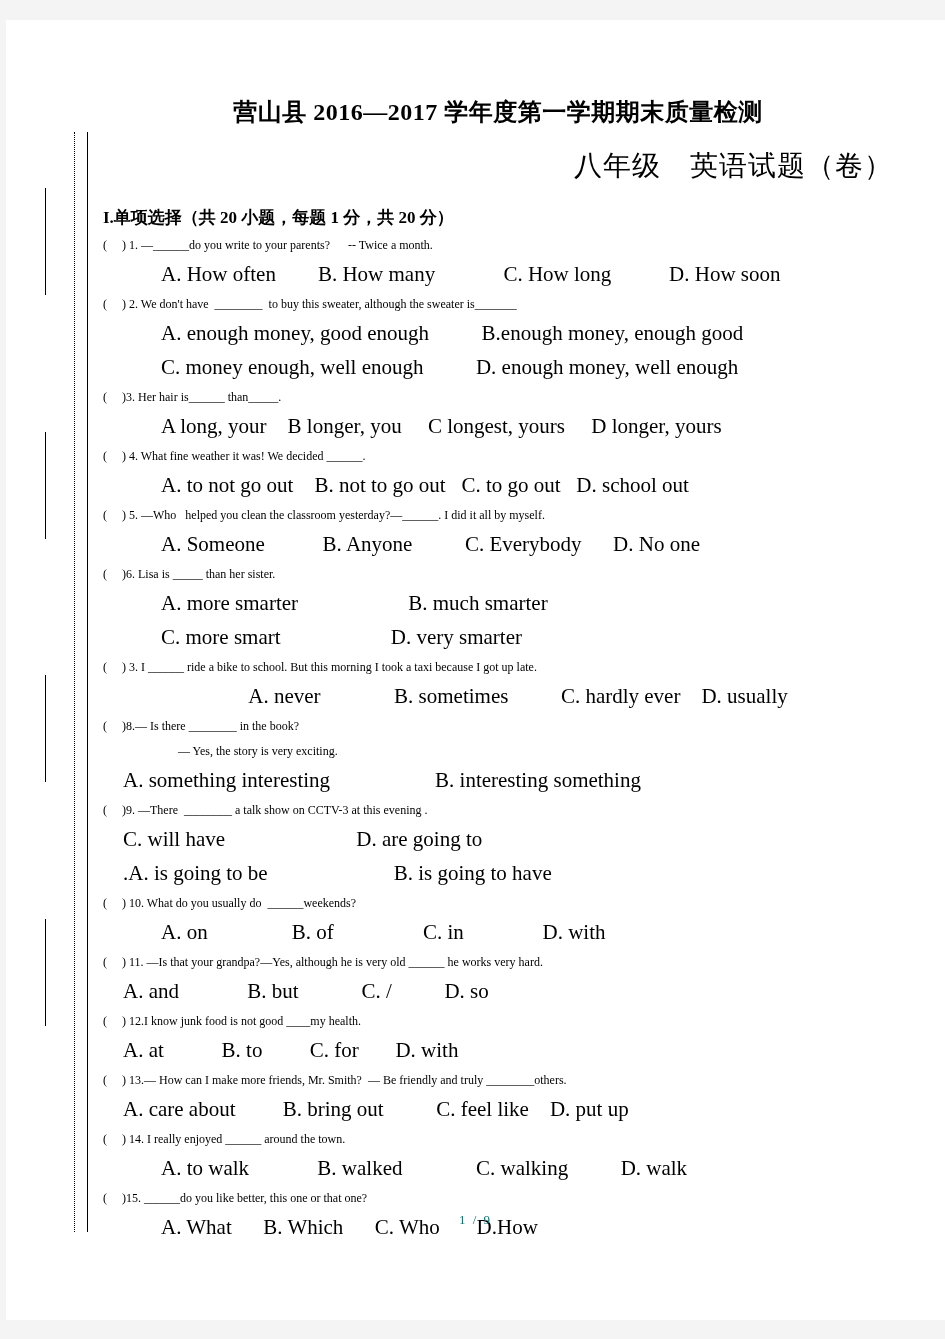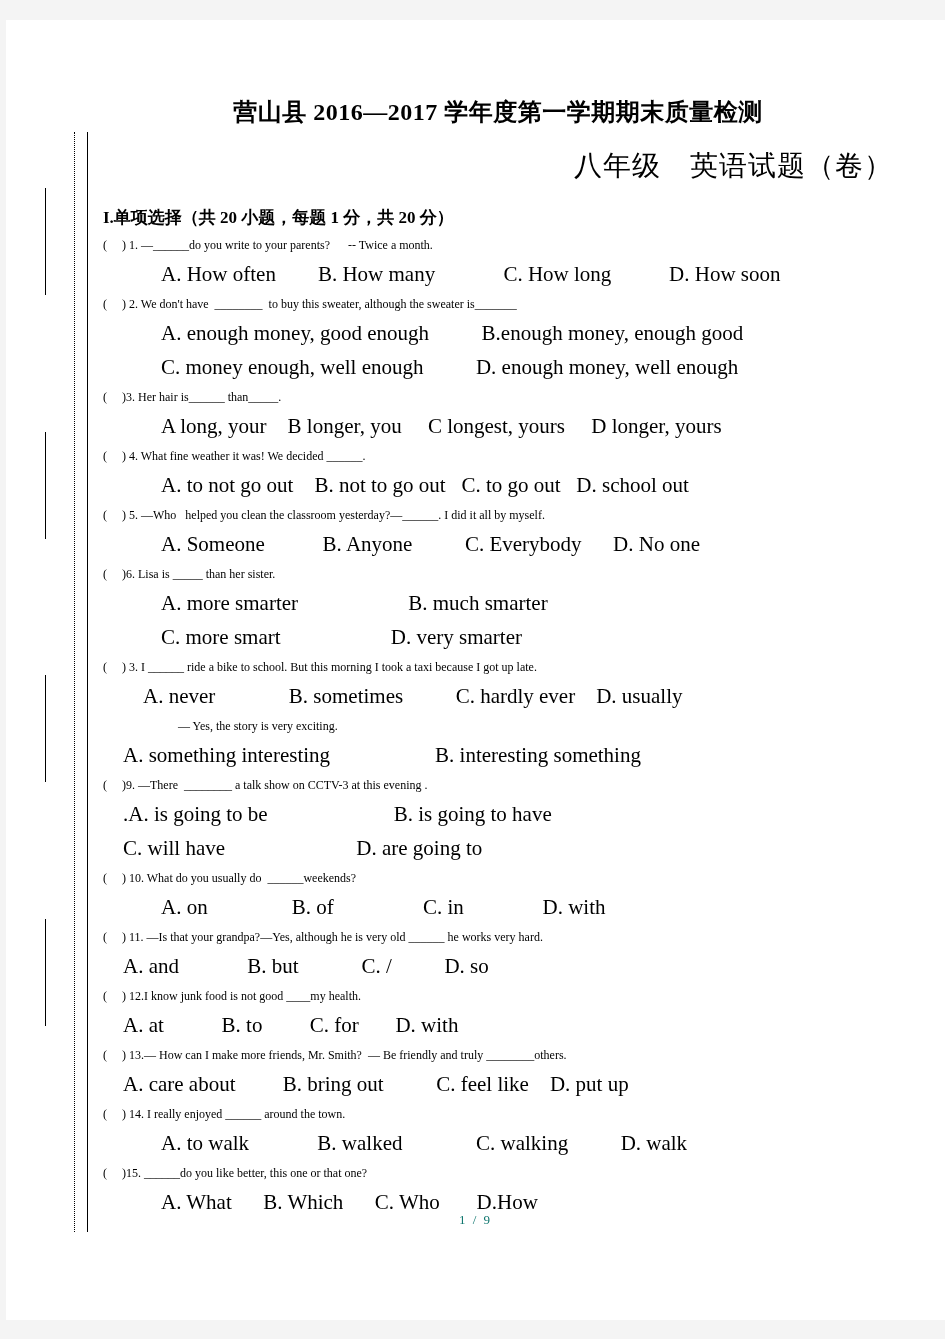--- a/index.html
+++ b/index.html
@@ -96,21 +96,21 @@
   }
   .oline {
     font-size: 21px;
     line-height: 1.0;
     margin-top: 13px;
     white-space: pre;
   }
 
   .ind-0  { padding-left: 0; }
   .ind-1  { padding-left: 20px; }
-  .ind-2  { padding-left: 40px; }
+  .ind-2  { padding-left: 40px; text-align: center; }
   .ind-3  { padding-left: 58px; }
   .ind-4  { padding-left: 75px; }
 
   
   .page-footer {
     position: absolute;
     left: 0;
     top: 1192px;
     width: 939px;
     text-align: center;
@@ -154,26 +154,27 @@
     <div class="qline ind-0">(     ) 5. —Who   helped you clean the classroom yesterday?—______. I did it all by myself.</div>
     <div class="oline ind-3">A. Someone           B. Anyone          C. Everybody      D. No one</div>
 
     <div class="qline ind-0">(     )6. Lisa is _____ than her sister.</div>
     <div class="oline ind-3">A. more smarter                     B. much smarter</div>
     <div class="oline ind-3">C. more smart                     D. very smarter</div>
 
     <div class="qline ind-0">(     ) 3. I ______ ride a bike to school. But this morning I took a taxi because I got up late.</div>
     <div class="oline ind-2">A. never              B. sometimes          C. hardly ever    D. usually</div>
 
+    <div class="qline ind-0">(     )8.— Is there ________ in the book?</div>
     <div class="qline ind-4">— Yes, the story is very exciting.</div>
     <div class="oline ind-1">A. something interesting                    B. interesting something</div>
 
     <div class="qline ind-0">(     )9. —There  ________ a talk show on CCTV-3 at this evening .</div>
+    <div class="oline ind-1">C. will have                         D. are going to</div>
     <div class="oline ind-1">.A. is going to be                        B. is going to have</div>
-    <div class="oline ind-1">C. will have                         D. are going to</div>
 
     <div class="qline ind-0">(     ) 10. What do you usually do  ______weekends?</div>
     <div class="oline ind-3">A. on                B. of                 C. in               D. with</div>
 
     <div class="qline ind-0">(     ) 11. —Is that your grandpa?—Yes, although he is very old ______ he works very hard.</div>
     <div class="oline ind-1">A. and             B. but            C. /          D. so</div>
 
     <div class="qline ind-0">(     ) 12.I know junk food is not good ____my health.</div>
     <div class="oline ind-1">A. at           B. to         C. for       D. with</div>
 

